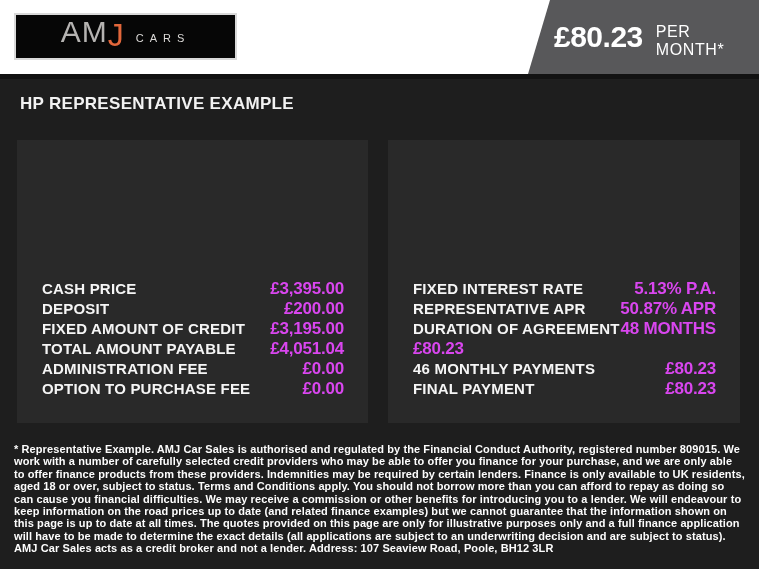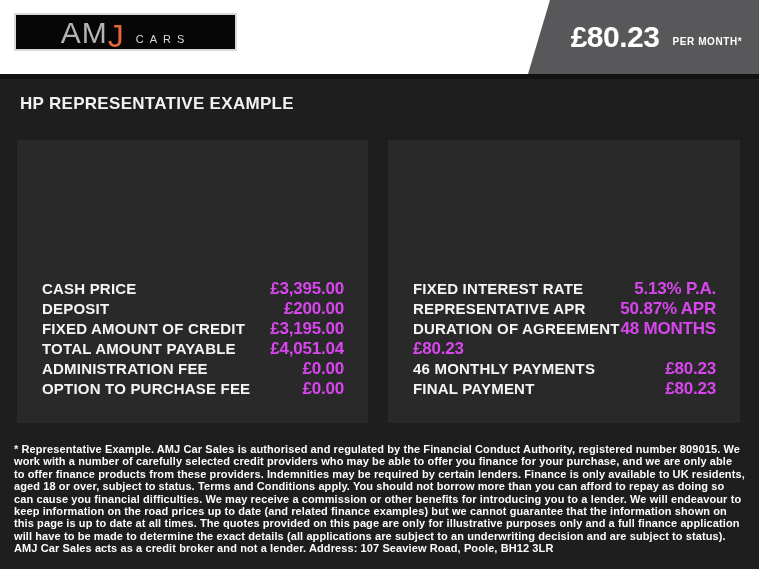--- a/index.html
+++ b/index.html
@@ -1,34 +1,34 @@
 <!DOCTYPE html>
 <html><head>
 <meta charset="utf-8">
 <style>
   html,body{margin:0;padding:0;}
   body{font-family:"Liberation Sans",sans-serif;background:#000;}
   .page{position:relative;width:759px;height:569px;background:#1c1c1c;overflow:hidden;}
 
   
   .header{position:absolute;top:0;left:0;width:759px;height:74px;background:#ffffff;}
-  .logo-box{position:absolute;left:14px;top:13px;width:223px;height:38px;background:#060606;
-            border:2px solid #d9d9d9;box-sizing:border-box;display:flex;align-items:center;
+  .logo-box{position:absolute;left:14px;top:13px;width:223px;height:47px;background:#060606;
+            border:2px solid #d9d9d9;box-sizing:border-box;display:flex;
             justify-content:center;cursor:pointer;}
   .logo-line{display:flex;align-items:baseline;line-height:1;}
   .logo-am{font-size:30px;font-weight:400;color:#b5b3b1;letter-spacing:1px;}
   .logo-j{font-size:32px;font-weight:400;color:#e2673b;transform:translateY(4px);display:inline-block;}
   .logo-cars{font-size:11px;font-weight:400;color:#dddbd9;letter-spacing:6px;margin-left:12px;}
 
   .price-flag{position:absolute;top:0;right:0;width:231px;height:74px;background:#58585a;
               clip-path:polygon(22px 0,100% 0,100% 100%,0 100%);
               display:flex;align-items:center;justify-content:center;gap:13px;padding-left:26px;
               box-sizing:border-box;}
   .price-big{font-size:30px;font-weight:700;color:#ffffff;letter-spacing:-0.5px;}
-  .price-suffix{font-size:10px;font-weight:700;color:#ffffff;letter-spacing:0.6px;transform:translateY(4px);}
+  .price-suffix{font-size:16px;font-weight:400;color:#ffffff;letter-spacing:0.6px;transform:translateY(4px);}
 
   
   .body-area{position:absolute;top:74px;left:0;width:759px;height:495px;background:#1e1e1e;
              border-top:5px solid #121212;box-sizing:border-box;}
   .page-title{position:absolute;top:94px;left:20px;font-size:17px;font-weight:700;color:#f2f2f2;
               letter-spacing:0.3px;margin:0;}
 
   .panel{position:absolute;top:140px;height:283px;background:#292929;box-sizing:border-box;
          display:flex;flex-direction:column;justify-content:flex-end;
          padding:30px 24px 24px 25px;}

